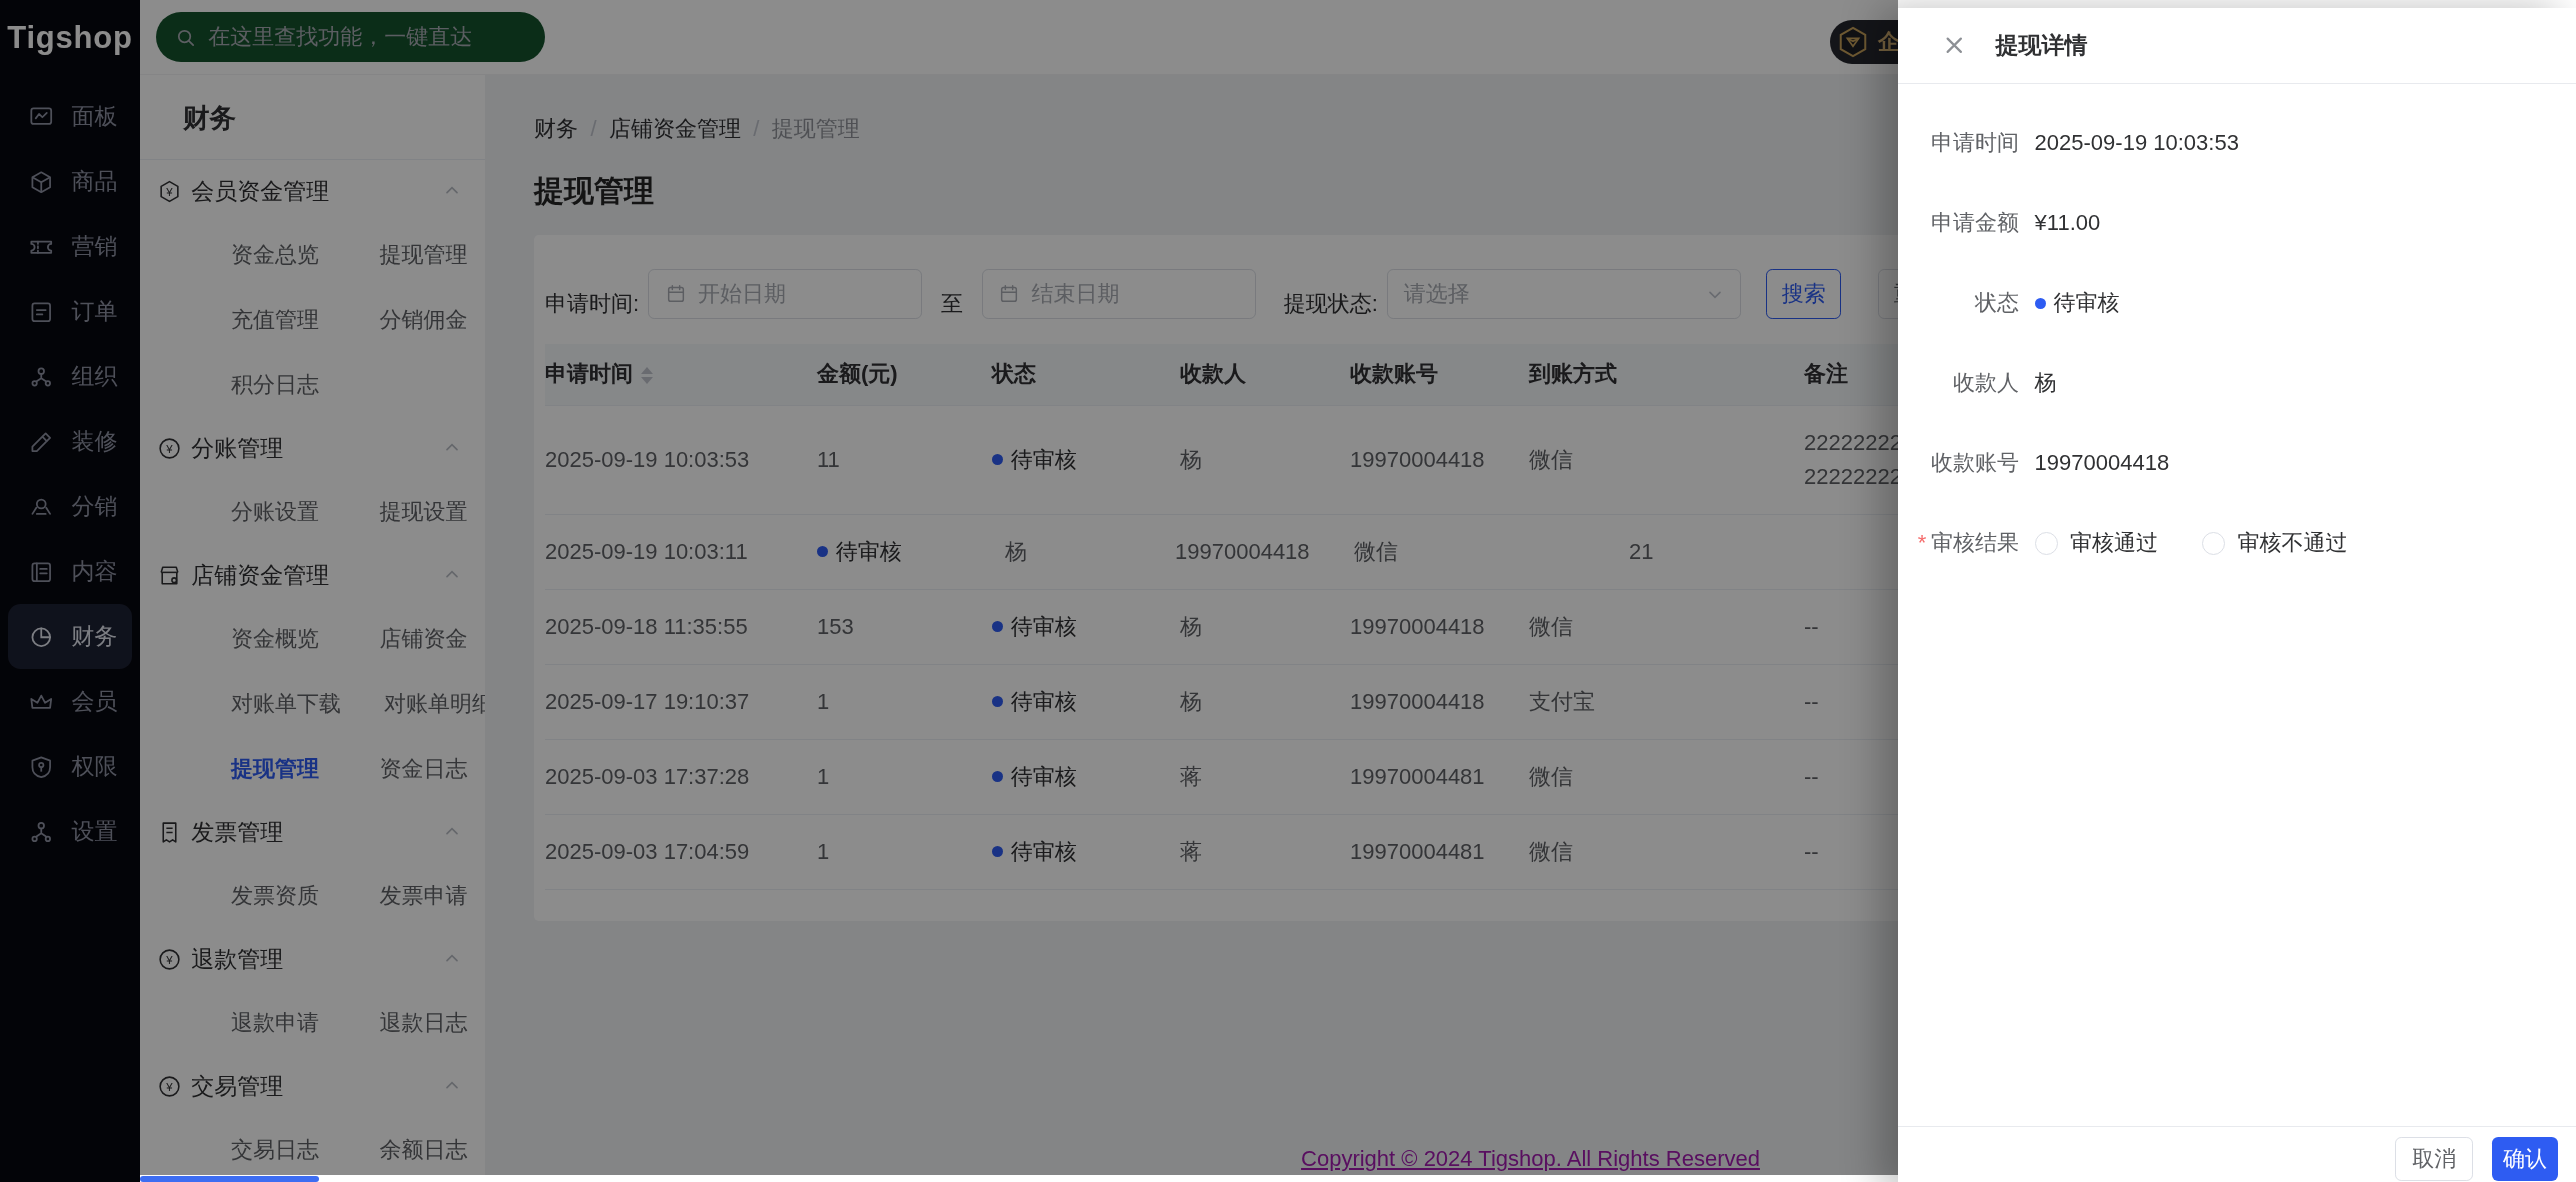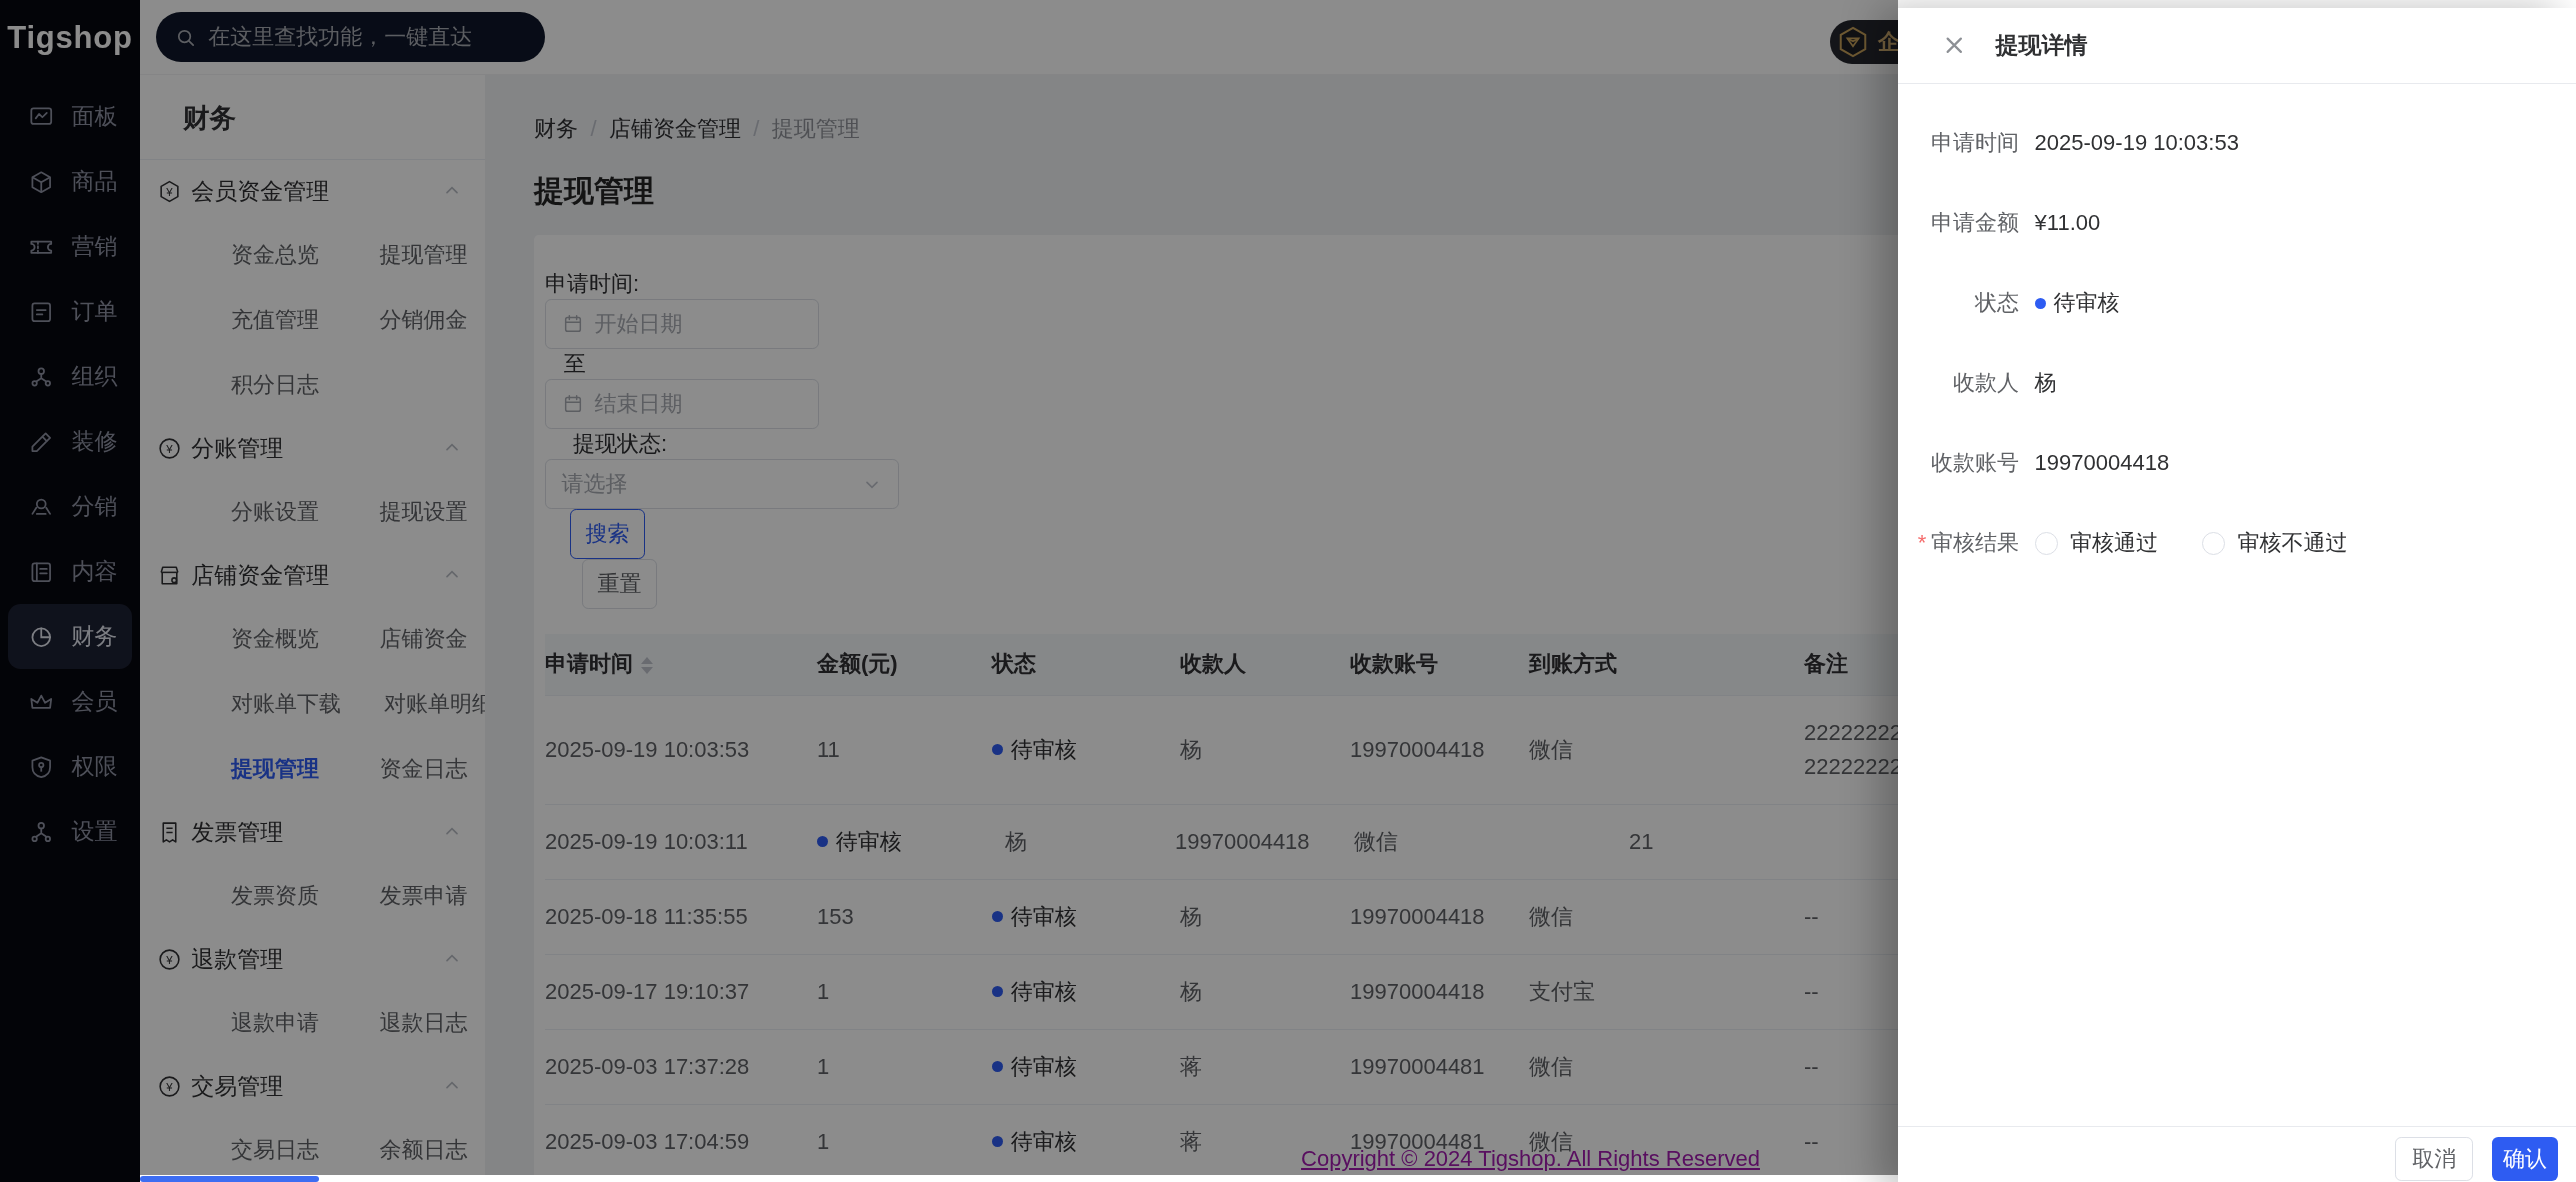--- a/index.html
+++ b/index.html
@@ -18,21 +18,21 @@
   
   .sidebar{position:absolute;left:0;top:0;width:140px;height:1183px;background:#07080f;z-index:10;}
   .logo{height:75px;display:flex;align-items:center;justify-content:center;color:#fff;font-size:31px;font-weight:700;letter-spacing:0.8px;}
   .nav{padding-top:9.3px;display:flex;flex-direction:column;}
   .nav-item{height:65px;display:flex;align-items:center;gap:17px;padding-left:28px;color:#8e92a3;font-size:23px;cursor:pointer;}
   .nav-item .ic{width:26.5px;height:26.5px;flex:0 0 26.5px;display:flex;align-items:center;}
   .nav-item.active{background:#1d2133;border-radius:12.4px;margin:0 7.8px;padding-left:20px;color:#e2e5ef;}
 
   
   .topbar{position:absolute;left:140px;top:0;right:0;height:75px;background:#fff;z-index:10;border-bottom:1.6px solid #f2f3f5;}
-  .search-pill{position:absolute;left:15.6px;top:12.4px;width:389px;height:50px;background:#0f172a;border-radius:25px;display:flex;align-items:center;padding:0 18.7px;gap:11px;color:#a8abb2;font-size:22px;}
+  .search-pill{position:absolute;left:15.6px;top:12.4px;width:389px;height:50px;background:#14532d;border-radius:25px;display:flex;align-items:center;padding:0 18.7px;gap:11px;color:#a8abb2;font-size:22px;}
   .vip-badge{position:absolute;top:20px;left:1830px;height:44px;background:#26272e;border-radius:22px;display:flex;align-items:center;gap:7.8px;padding:0 20px 0 6.2px;color:#d8b273;font-size:22px;font-weight:700;z-index:20;white-space:nowrap;}
 
   
   .submenu{position:absolute;left:140px;top:75px;width:345px;bottom:0;background:#fff;z-index:10;overflow:hidden;}
   .submenu-title{font-size:26.5px;font-weight:700;color:var(--txt-dark);padding:25px 0 23px 43px;}
   .submenu-divider{border-top:1.6px solid var(--line);}
   .section-header{height:62px;display:flex;align-items:center;padding:0 23px 0 17px;font-size:23px;color:var(--txt-dark);font-weight:500;cursor:pointer;}
   .section-header .s-ic{width:25px;height:25px;flex:0 0 25px;margin-right:9.3px;display:flex;align-items:center;color:#303133;}
   .section-header .chev{margin-left:auto;color:#b8bcc4;display:flex;}
   .sub-row{height:65px;display:flex;align-items:center;margin-left:48px;}
@@ -41,21 +41,21 @@
 
   
   .main{position:absolute;left:485px;top:75px;right:0;bottom:0;background:#f0f2f5;z-index:10;}
   .breadcrumb{margin:39px 0 0 49px;font-size:22px;color:var(--txt-mid);display:flex;gap:12.4px;align-items:center;}
   .crumb-link{color:var(--txt-dark);cursor:pointer;}
   .crumb-sep{color:#c0c4cc;}
   .crumb-current{color:var(--txt-light);}
   .page-title{margin:26.5px 0 0 49px;font-size:30px;font-weight:700;color:#262626;}
   .card{margin:23px 49px 0 49px;background:#fff;border-radius:4.7px;padding:34px 31px 31px 11px;}
 
-  .filters{display:flex;align-items:flex-start;flex-direction:column;}
+  .filters{display:flex;align-items:flex-end;}
   .filter-label{font-size:22px;color:var(--txt-dark);margin-right:9.3px;white-space:nowrap;}
   .pick{height:50px;border:1.6px solid var(--border);border-radius:6.2px;background:#fff;display:flex;align-items:center;padding:0 15.6px;gap:11px;color:#a8abb2;font-size:22px;cursor:text;}
   .date-input{width:274px;}
   .to{margin:0 18.7px;font-size:22px;color:var(--txt-dark);}
   .status-l{margin-left:28px;}
   .select{width:354px;justify-content:space-between;cursor:pointer;}
   .btn{height:50px;border-radius:6.2px;font-size:22px;display:flex;align-items:center;justify-content:center;cursor:pointer;white-space:nowrap;}
   .btn-search{margin-left:25px;width:75px;border:1.6px solid var(--primary);color:var(--primary);background:#fff;}
   .btn-reset{margin-left:37px;width:75px;border:1.6px solid var(--border);color:var(--txt-mid);background:#fff;}
 

